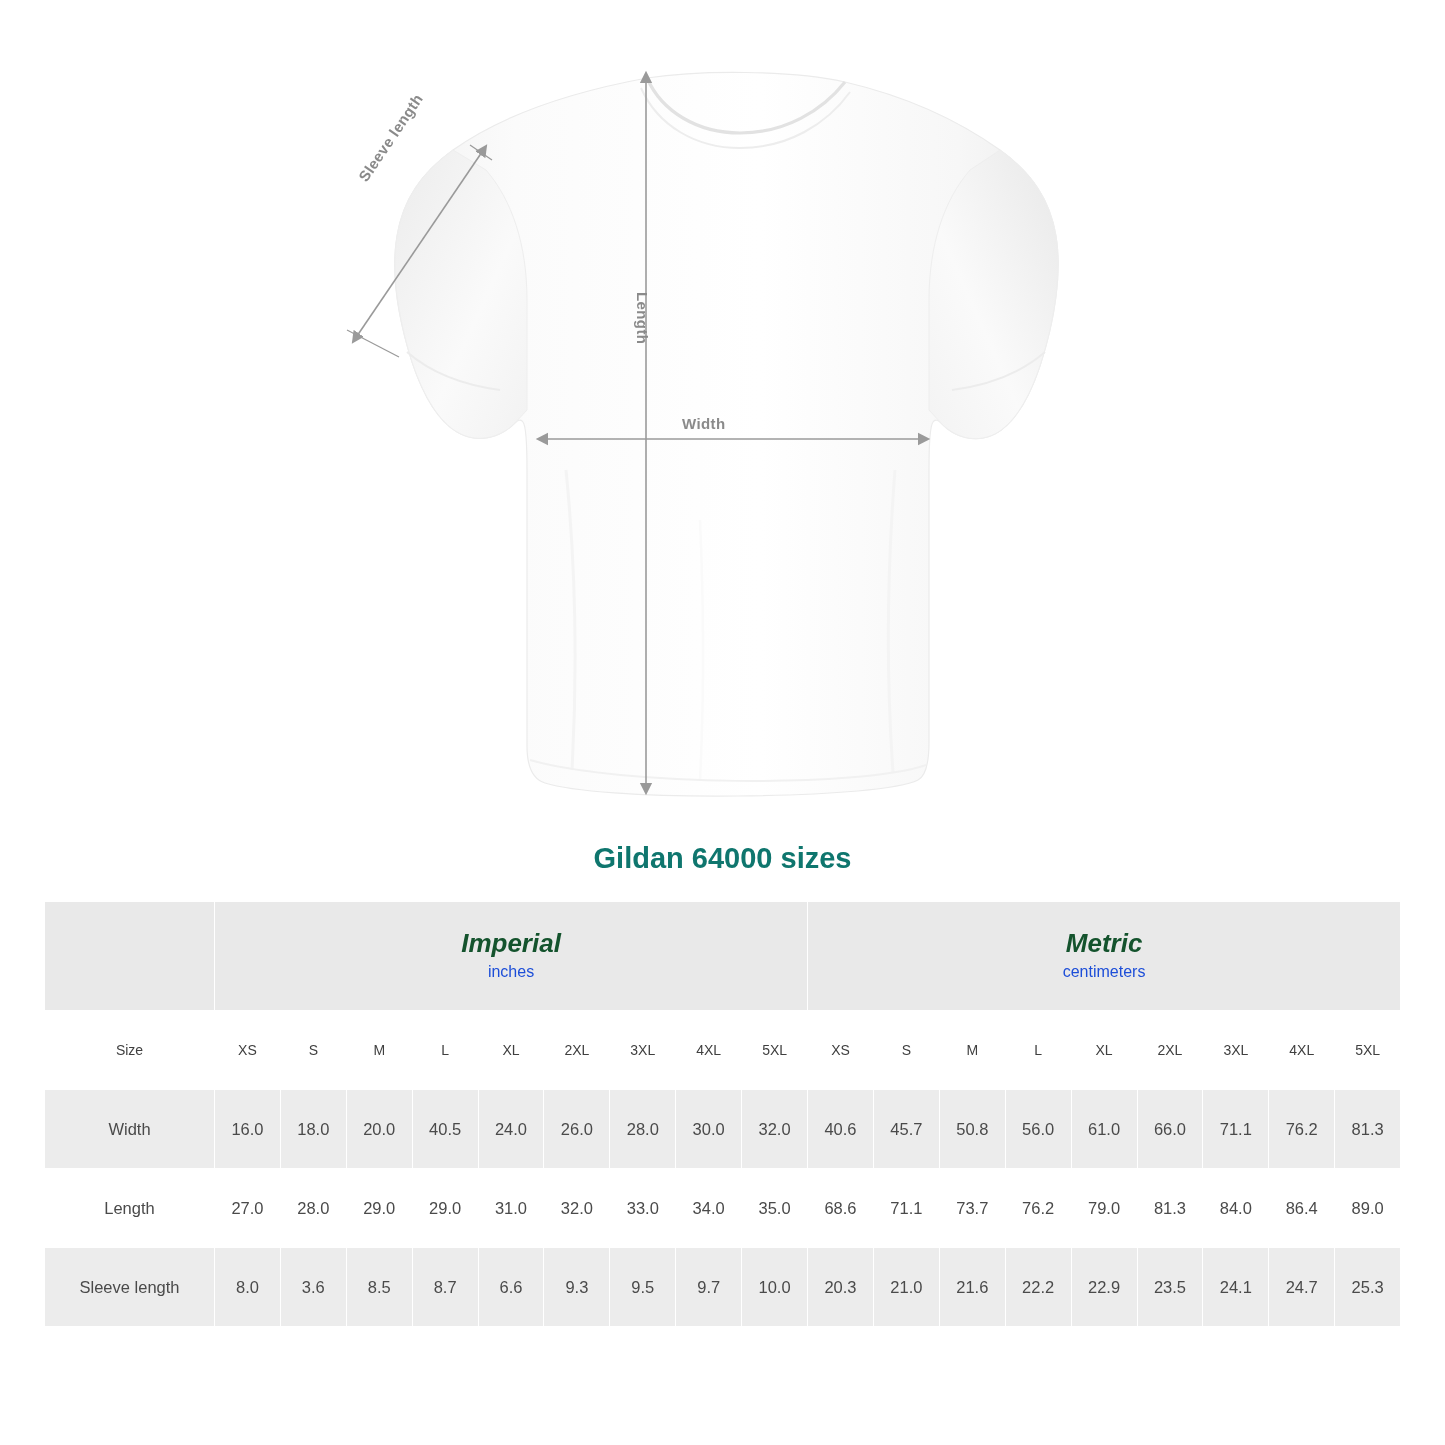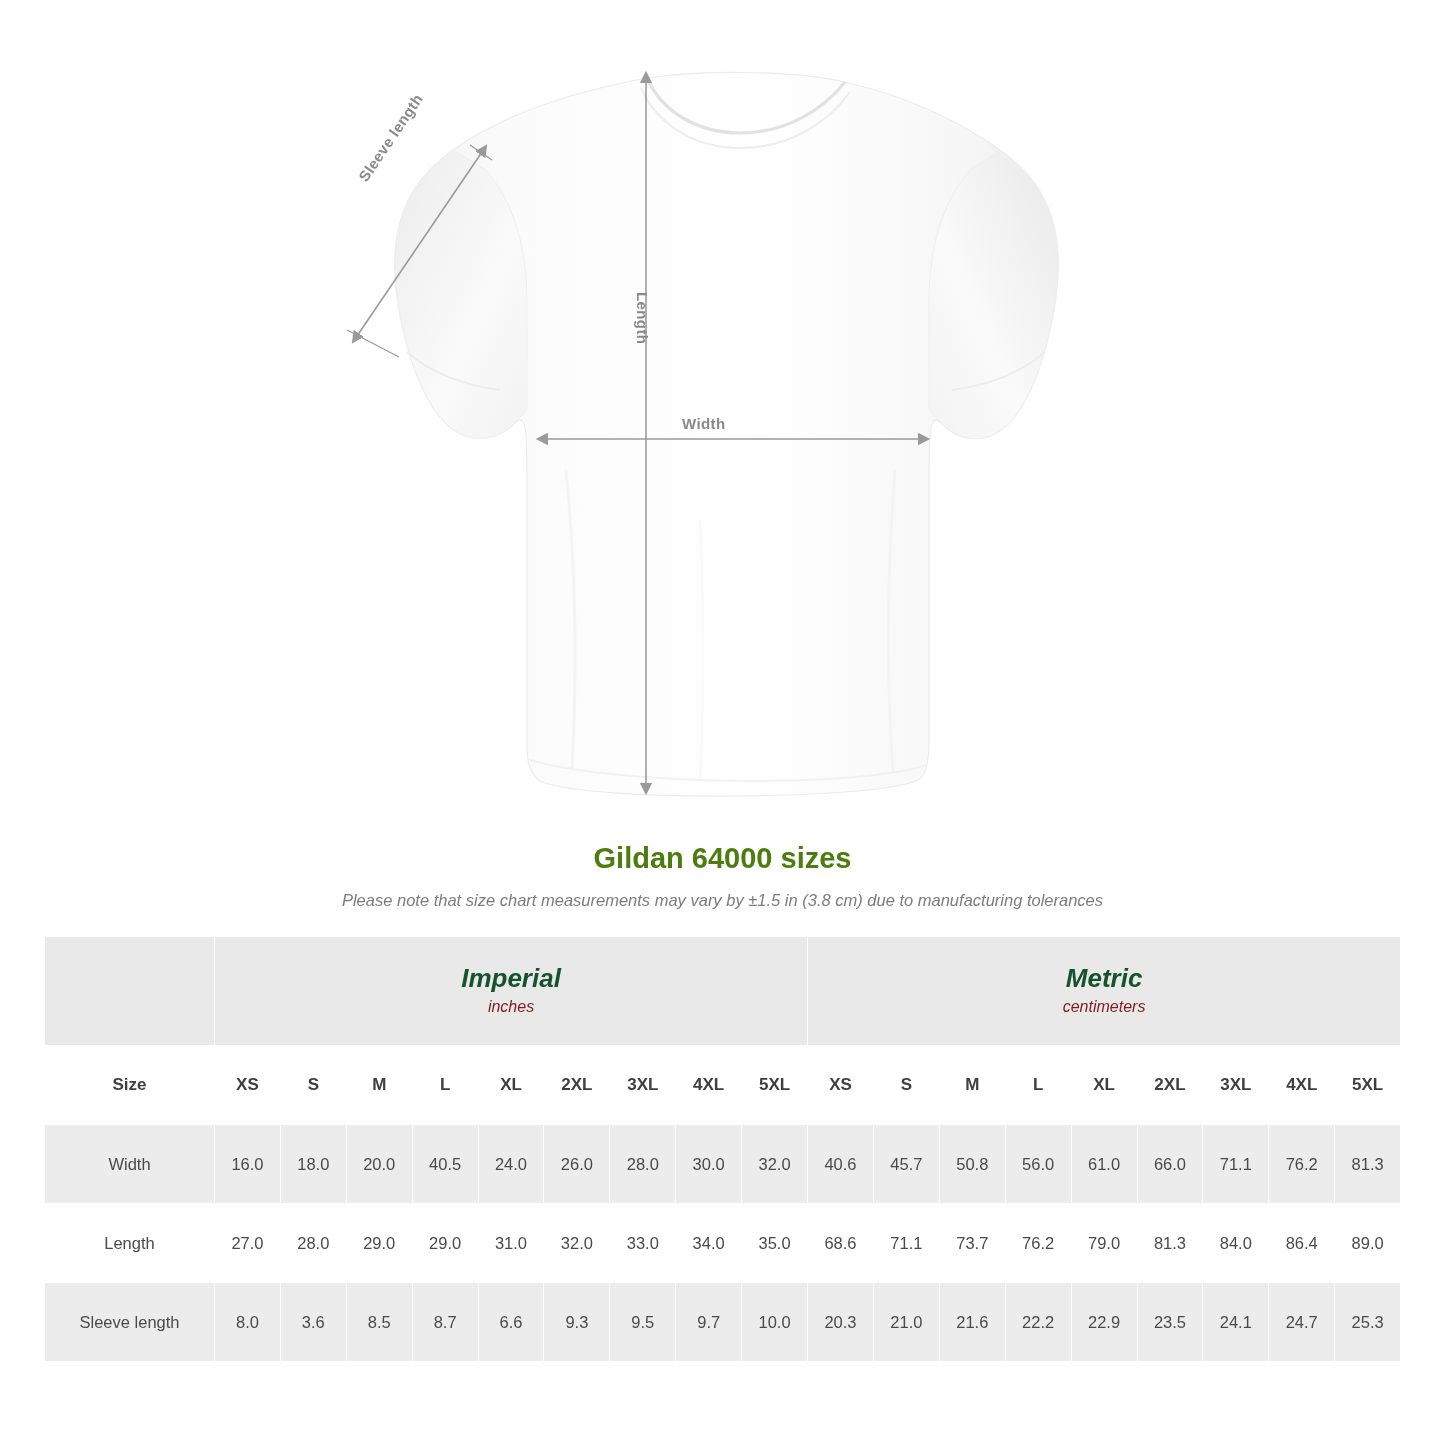--- a/index.html
+++ b/index.html
@@ -52,21 +52,21 @@
   }
 
   
   .heading-block {
     text-align: center;
     margin-top: 12px;
   }
   .chart-title {
     font-size: 29px;
     font-weight: bold;
-    color: #4d7c0f;
+    color: #0f766e;
     margin: 0 0 16px 0;
   }
   .chart-note {
     font-size: 16.5px;
     font-style: italic;
     color: #7c7c7c;
     margin: 0;
   }
 
   
@@ -93,32 +93,31 @@
   }
   .unit-head .unit-name {
     font-size: 26px;
     font-style: italic;
     font-weight: bold;
     color: #14532d;
     line-height: 1.25;
   }
   .unit-head .unit-sub {
     font-size: 16px;
-    font-style: italic;
-    color: #7f1d1d;
+    color: #1d4ed8;
     line-height: 1.6;
   }
   .corner-cell {
     background: #e9e9e9;
   }
   tr.row-size td {
     height: 78px;
     background: #ffffff;
-    font-size: 17px;
-    font-weight: bold;
+    font-size: 14px;
+    font-weight: normal;
     color: #3f3f3f;
   }
   tr.row-size td.rowhead {
     background: #ffffff;
   }
   tr.row-shade td {
     height: 78px;
     background: #ececec;
   }
   tr.row-plain td {
@@ -216,21 +215,20 @@
     </g>
   </svg>
 
   <div class="meas-label lbl-sleeve">Sleeve length</div>
   <div class="meas-label lbl-length">Length</div>
   <div class="meas-label lbl-width">Width</div>
 </div>
 
 <div class="heading-block">
   <h1 class="chart-title">Gildan 64000 sizes</h1>
-  <p class="chart-note">Please note that size chart measurements may vary by ±1.5 in (3.8 cm) due to manufacturing tolerances</p>
 </div>
 
 <div class="table-wrap">
   <table class="size-table">
     <colgroup>
       <col class="col-label">
       <col class="col-val">
         <col class="col-val">
         <col class="col-val">
         <col class="col-val">

